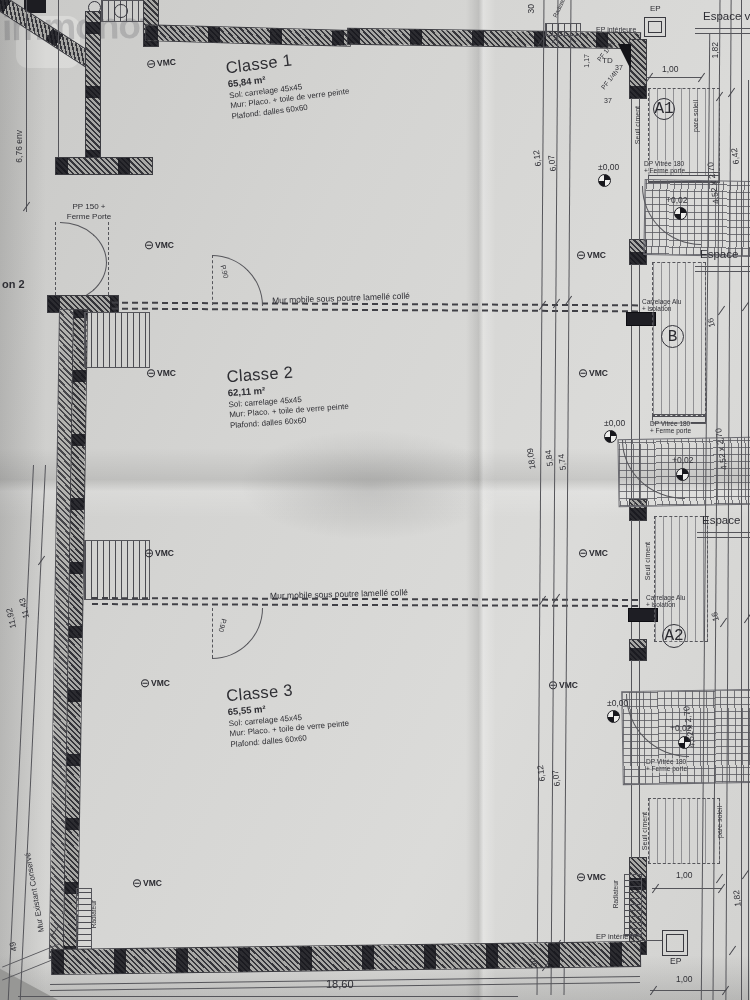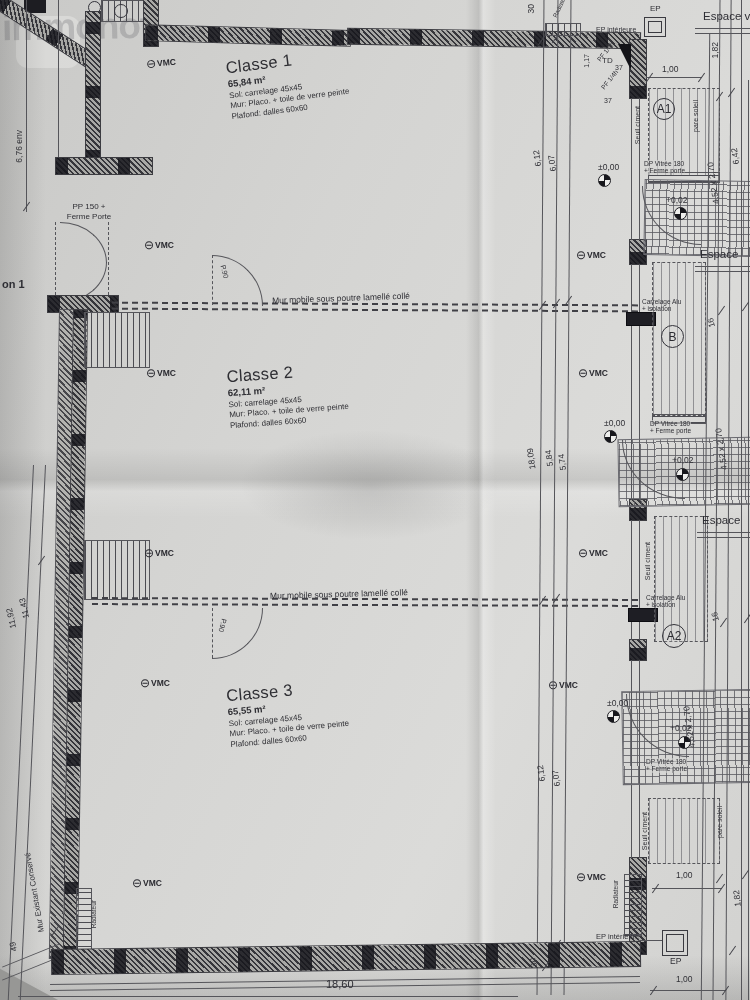--- a/index.html
+++ b/index.html
@@ -37,21 +37,21 @@
     background:repeating-linear-gradient(90deg,rgba(85,85,92,.55) 0 1px,rgba(0,0,0,0) 1px 8px);}
   .vl{width:1px;background:#55555a;}
   .hl{height:1px;background:#55555a;}
   .mwall{height:4px;border-top:2px dashed #404046;border-bottom:2px dashed #404046;}
   .dashv{width:0;border-left:1.5px dashed #55555a;}
   .tick{width:11px;height:1px;background:#44444a;transform:rotate(-55deg);}
   .vtext{writing-mode:vertical-rl;transform:rotate(180deg);}
   .dim{font-size:8.5px;color:#303036;}
   .sm{font-size:7px;color:#303036;}
   .circle-label{border:1.4px solid #33333a;border-radius:50%;display:flex;align-items:center;justify-content:center;
-    font-size:12px;color:#2b2b31;background:rgba(220,220,218,.2);}
+    font-size:16px;color:#2b2b31;background:rgba(220,220,218,.2);font-family:Liberation Mono, monospace;}
   .lvl{width:11px;height:11px;border:1px solid #1d1d22;border-radius:50%;
     background:conic-gradient(from 0deg,#17171c 0 25%,#eeeeec 0 50%,#17171c 0 75%,#eeeeec 0);}
   .vmc{display:flex;align-items:center;gap:1px;font-size:8.5px;font-weight:bold;color:#2a2a30;}
   .vmc .g{font-size:12px;font-weight:normal;line-height:10px;}
   .room{line-height:1.3;}
   .room .t{font-size:16.5px;letter-spacing:.3px;}
   .room .a{font-size:9.5px;font-weight:bold;}
   .room .d{font-size:8px;}
   .arc-tr{border-top:1.2px solid #55555a;border-right:1.2px solid #55555a;border-top-right-radius:100%;}
   .arc-br{border-bottom:1.2px solid #55555a;border-right:1.2px solid #55555a;border-bottom-right-radius:100%;}
@@ -90,21 +90,21 @@
   <span class="abs tick" style="left:21px;top:206px;"></span>
 
   <div class="abs lbl" style="left:60px;top:202px;font-size:8px;text-align:center;width:58px;line-height:1.2;">
     <div>PP 150 +</div>
     <div>Ferme Porte</div>
   </div>
   <div class="abs dashv" style="left:55px;top:222px;height:78px;"></div>
   <div class="abs dashv" style="left:108px;top:222px;height:78px;"></div>
   <div class="abs arc-tr" style="left:60px;top:222px;width:46px;height:40px;"></div>
   <div class="abs arc-br" style="left:60px;top:262px;width:46px;height:40px;"></div>
-  <span class="abs lbl" style="left:2px;top:278px;font-size:11px;font-weight:bold;">on 1</span>
+  <span class="abs lbl" style="left:2px;top:278px;font-size:11px;font-weight:bold;">on 2</span>
   <div class="abs hwall" style="left:48px;top:296px;width:70px;height:16px;"></div>
 
   <div class="abs hwall" style="left:146px;top:28px;width:204px;height:15px;transform:rotate(1.6deg);"></div>
   <div class="abs hwall" style="left:348px;top:31px;width:292px;height:15px;transform:rotate(0.9deg);"></div>
   <div class="abs vlines" style="left:545px;top:23px;width:34px;height:11px;"></div>
   <span class="abs sm" style="left:552px;top:16px;transform:rotate(-65deg);transform-origin:left top;font-size:6px;">Radiateur</span>
 
   <div class="abs hatch" style="left:60px;top:310px;width:13px;height:648px;transform:rotate(0.9deg);transform-origin:top left;"></div>
   <div class="abs vwall" style="left:74px;top:310px;width:13px;height:648px;transform:rotate(0.9deg);transform-origin:top left;"></div>
   <div class="abs vlines" style="left:84px;top:312px;width:64px;height:54px;"></div>

